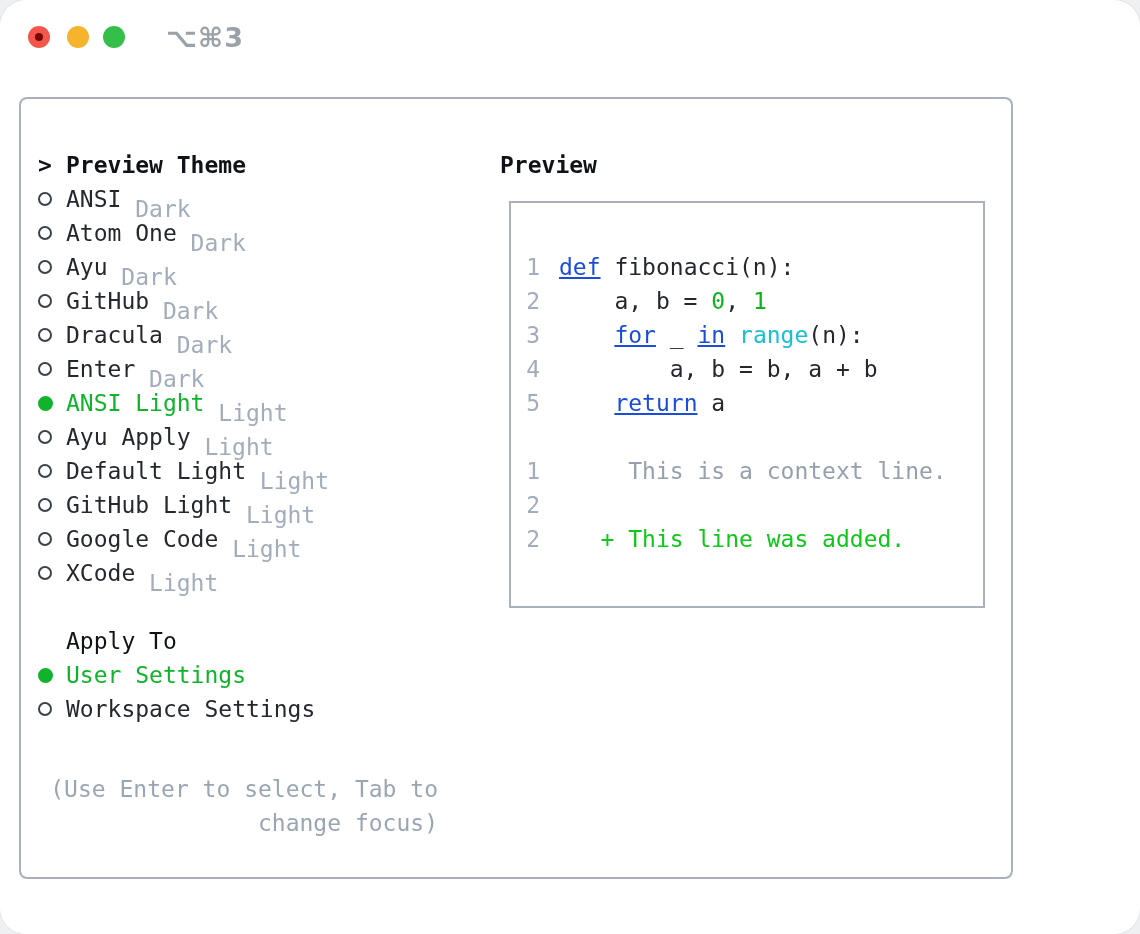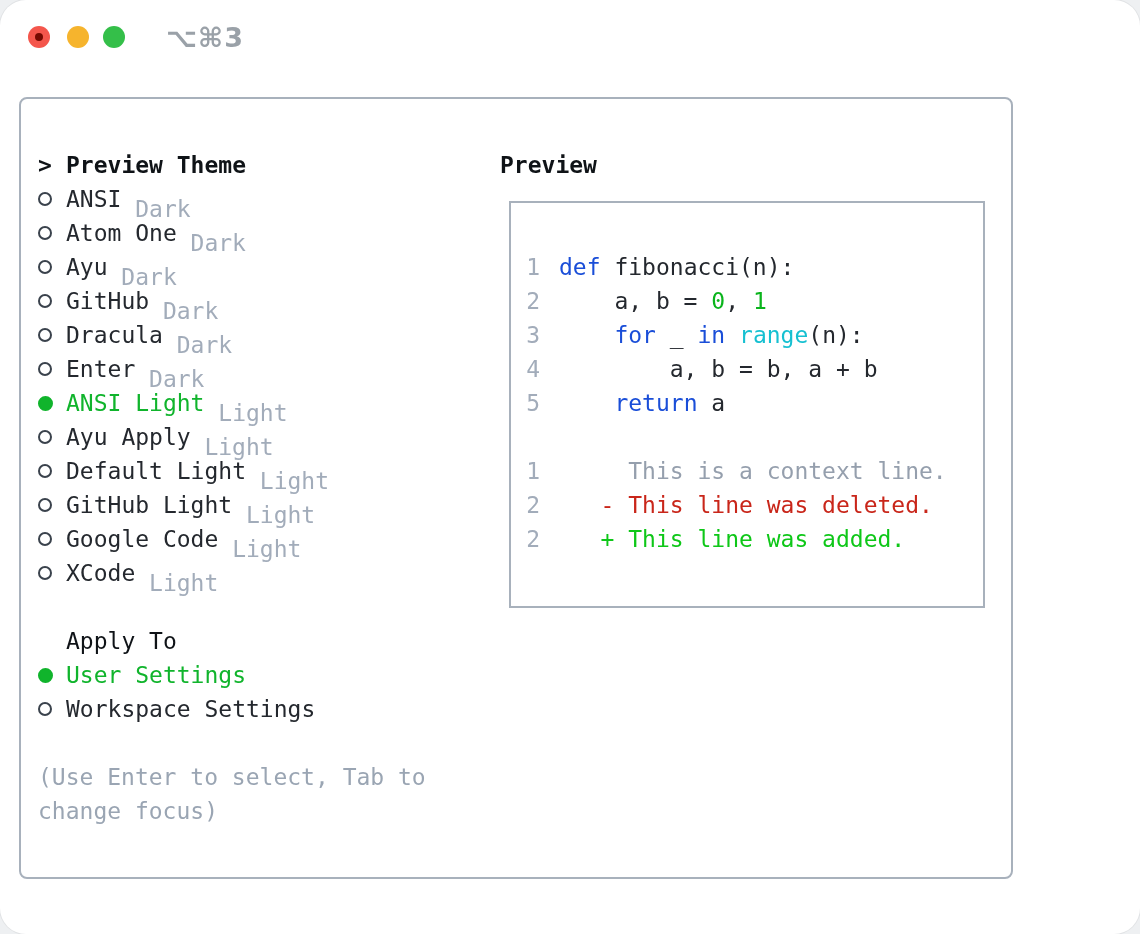--- a/index.html
+++ b/index.html
@@ -62,34 +62,34 @@
   .radio{
     width:14px;height:14px;border-radius:50%;
     border:2px solid #3a424c;background:transparent;flex:none;
   }
   .radio.selected{border-color:var(--accent-green);background:var(--accent-green);width:15px;height:15px;}
   .item-name{color:var(--text-dark);}
   .item-name.selected{color:var(--accent-green);}
   .item-tag{color:var(--muted-gray);margin-left:13.8px;margin-top:20px;}
   .spacer{height:34px;}
   .section-title{color:var(--text-black);}
-  .hint{color:var(--hint-gray);width:400px;line-height:34px;margin-top:0;}
+  .hint{color:var(--hint-gray);width:400px;line-height:34px;margin-top:12px;text-align:right;}
   
   .right-col{position:absolute;left:479px;top:49px;}
   .preview-title{font-weight:bold;color:var(--text-black);height:34px;line-height:34px;}
   .preview-box{
     margin-left:9px;margin-top:19px;width:476px;height:407px;
     border:2px solid var(--border-gray);background:#fff;
     padding:47px 0 0 13px;overflow:hidden;
   }
   .code-row{display:flex;height:34px;align-items:center;white-space:pre;}
   .ln{width:16px;text-align:right;color:var(--muted-gray);flex:none;margin-right:19px;}
   .code{white-space:pre;}
   .tok-plain{color:var(--text-dark);}
-  .tok-keyword{color:var(--keyword-blue);}
+  .tok-keyword{color:var(--keyword-blue);text-decoration:underline;}
   .tok-function{color:var(--function-cyan);}
   .tok-number{color:var(--number-green);}
   .diff-context{color:var(--context-gray);}
   .diff-deleted{color:var(--deleted-red);}
   .diff-added{color:var(--added-green);}
   .blank-line{height:34px;}
 </style>
 </head>
 <body>
 
@@ -150,20 +150,20 @@
         <div id="code-lines">
             <div class="code-row"><span class="ln">1</span><span class="code"><span class="tok-keyword">def</span><span class="tok-plain"> fibonacci(n):</span></span></div>
             <div class="code-row"><span class="ln">2</span><span class="code"><span class="tok-plain">    a, b = </span><span class="tok-number">0</span><span class="tok-plain">, </span><span class="tok-number">1</span></span></div>
             <div class="code-row"><span class="ln">3</span><span class="code"><span class="tok-plain">    </span><span class="tok-keyword">for</span><span class="tok-plain"> _ </span><span class="tok-keyword">in</span><span class="tok-plain"> </span><span class="tok-function">range</span><span class="tok-plain">(n):</span></span></div>
             <div class="code-row"><span class="ln">4</span><span class="code"><span class="tok-plain">        a, b = b, a + b</span></span></div>
             <div class="code-row"><span class="ln">5</span><span class="code"><span class="tok-plain">    </span><span class="tok-keyword">return</span><span class="tok-plain"> a</span></span></div>
           </div>
         <div class="blank-line"></div>
         <div id="diff-lines">
             <div class="code-row"><span class="ln">1</span><span class="code diff-context">     This is a context line.</span></div>
-            <div class="code-row"><span class="ln">2</span><span class="code diff-deleted">   - This line was deleted.</span></div>
+            <div class="code-row"><span class="ln">2</span></div>
             <div class="code-row"><span class="ln">2</span><span class="code diff-added">   + This line was added.</span></div>
           </div>
       </div>
     </div>
 
   </div>
 </div>
 
 </body></html>

